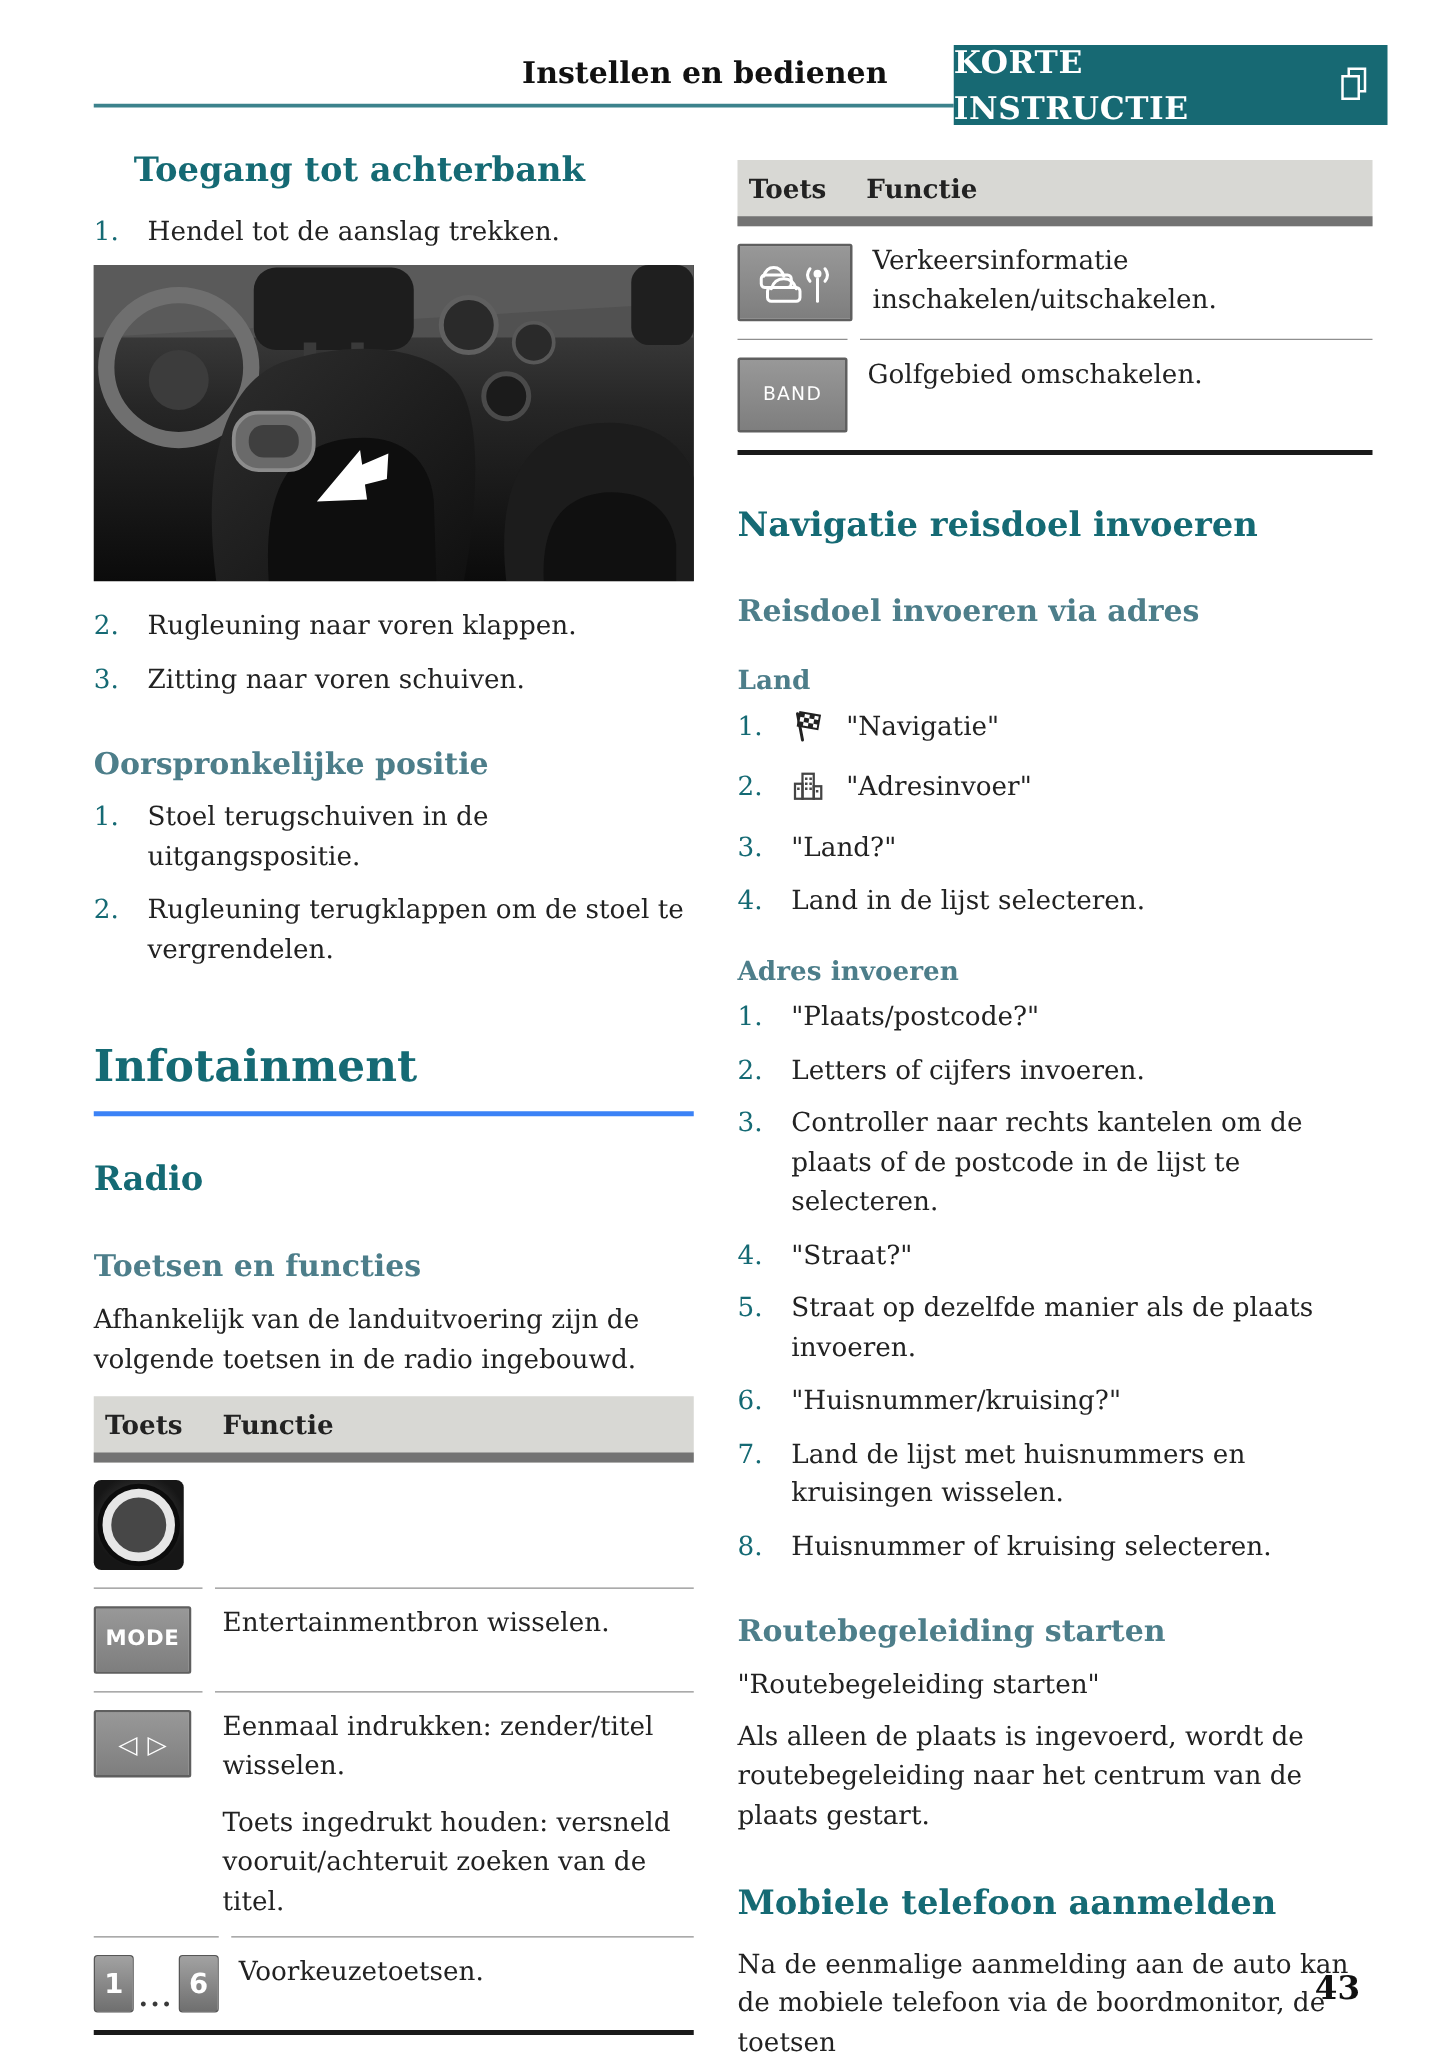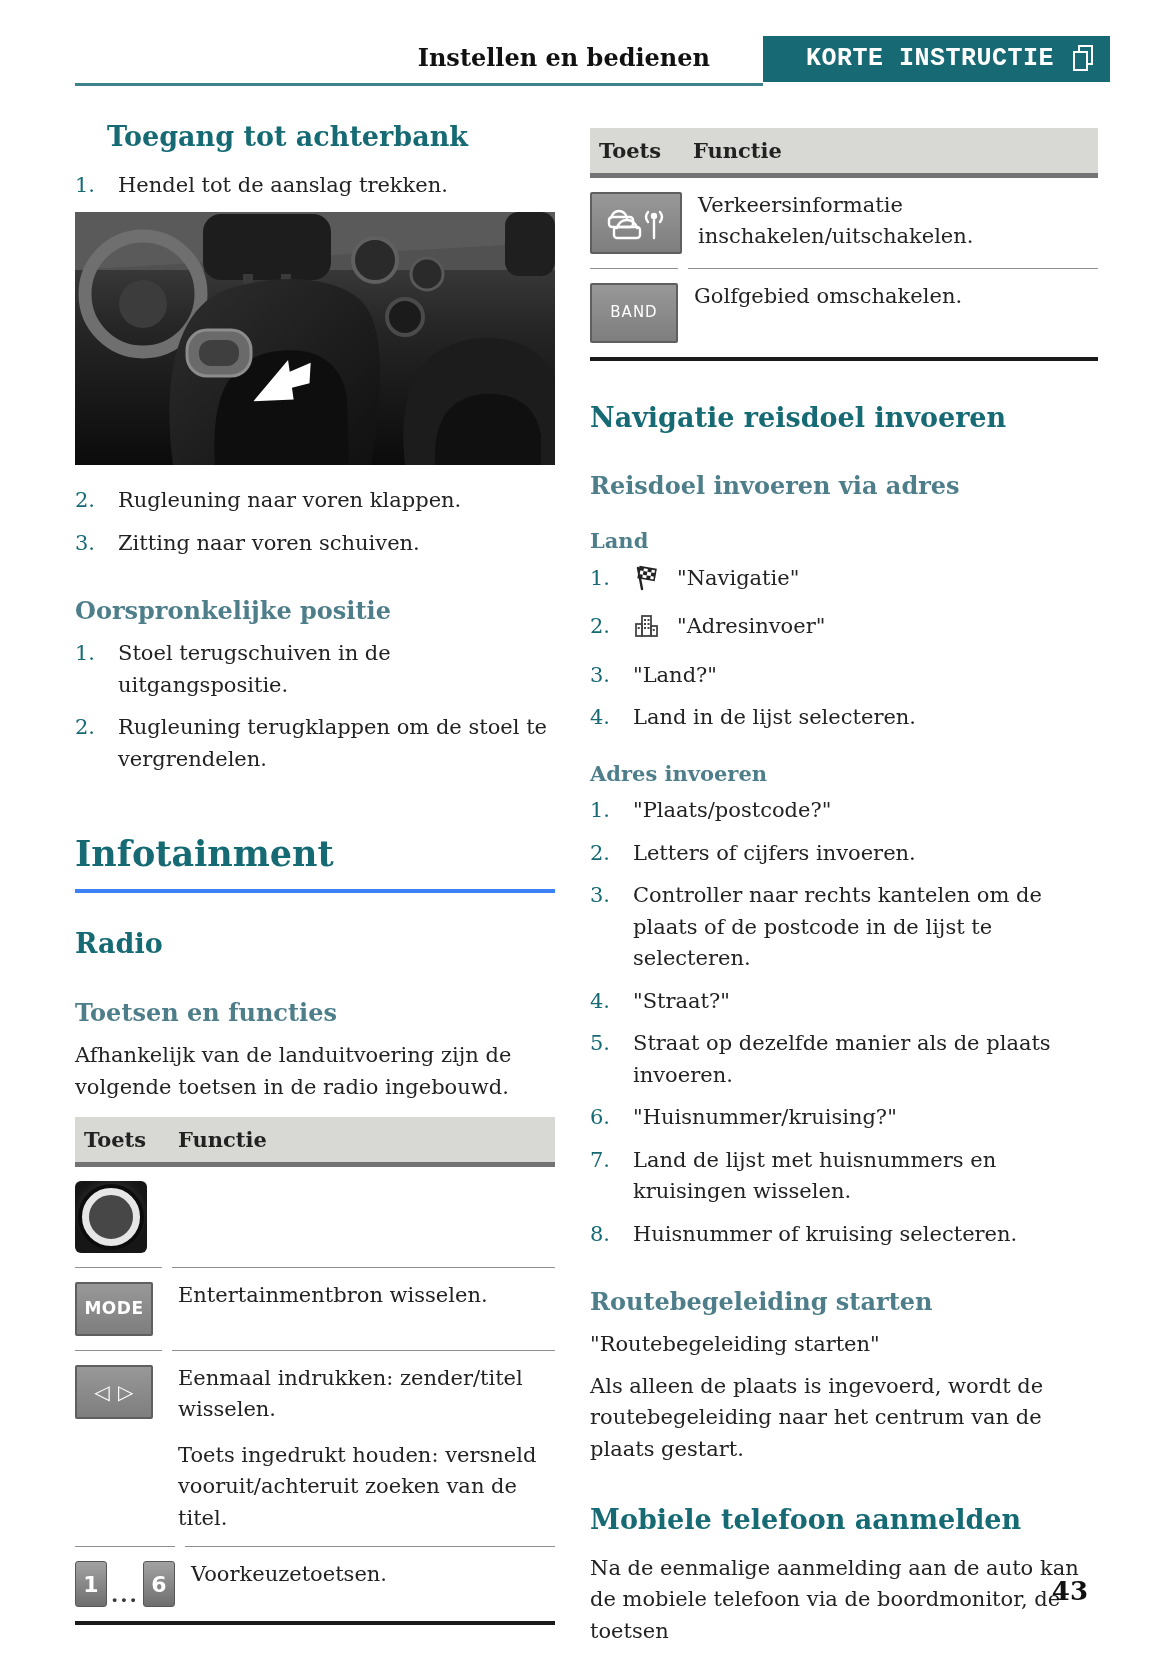--- a/index.html
+++ b/index.html
@@ -7,24 +7,24 @@
     width:1165px;height:1653px;position:relative;overflow:hidden;
     font-family:"DejaVu Serif","Liberation Serif",serif;
     color:#222;font-size:21px;line-height:1.5;
   }
   
   .hdr-title{
     position:absolute;top:40px;left:0;width:710px;text-align:right;
     font-weight:bold;font-size:24px;color:#111;
   }
   .hdr-tab{
-    position:absolute;top:36px;left:763px;width:347px;height:46px;
+    position:absolute;top:36px;left:763px;width:347px;height:64px;
     background:#176973;color:#fff;display:flex;align-items:center;
     justify-content:flex-end;gap:16px;padding-right:14px;box-sizing:border-box;
-    font-weight:bold;font-size:25px;letter-spacing:.5px;font-family:Liberation Mono, monospace;
+    font-weight:bold;font-size:25px;letter-spacing:.5px;
   }
   .hdr-rule{
     position:absolute;top:83px;left:75px;width:688px;height:3px;background:#3c828c;
   }
   
   .col-left{position:absolute;left:75px;top:120px;width:480px;}
   .col-right{position:absolute;left:590px;top:128px;width:508px;}
   
   .h1{
     font-size:35px;font-weight:bold;color:#156a74;line-height:1.2;
@@ -36,21 +36,21 @@
   .first{margin-top:0;margin-left:32px;}
   p{margin:0 0 14px 0;}
   
   .li{display:flex;margin:0 0 11px 0;}
   .li .num{color:#156a74;min-width:43px;flex:0 0 43px;}
   .li .ico{flex:0 0 44px;padding-top:2px;}
   .li .txt{flex:1;}
   
   .tbl{width:100%;border-bottom:4px solid #1a1a1a;}
   .tbl-head{
-    display:flex;background:#d8d8d4;border-bottom:5px solid #737373;
+    display:flex;background:#d8d8d4;border-bottom:8px solid #737373;
     font-weight:bold;padding:7px 0 6px 0;
   }
   .tbl-head .c1{flex:0 0 97px;padding-left:9px;box-sizing:border-box;}
   .tbl-head .c2{flex:1;padding-left:6px;}
   .trow{display:flex;}
   .trow .c1{flex:0 0 87px;margin-right:10px;padding:14px 0;box-sizing:border-box;}
   .trow .c2{flex:1;padding:12px 0 12px 6px;}
   .trow + .trow .c1, .trow + .trow .c2{border-top:1px solid #8f8f8f;}
   .trow .c2 p:last-child{margin-bottom:0;}
   

